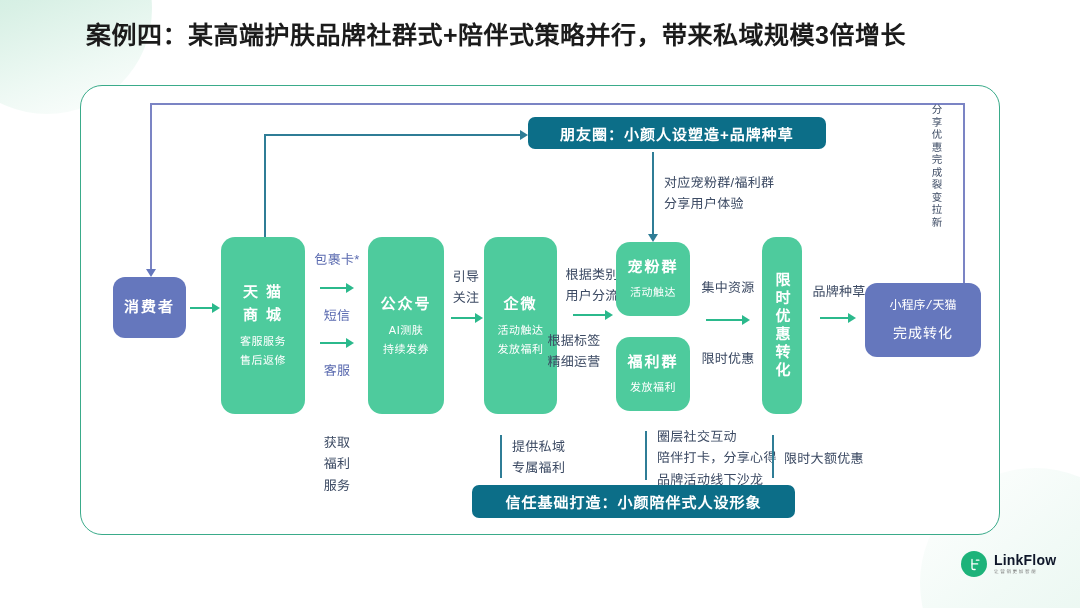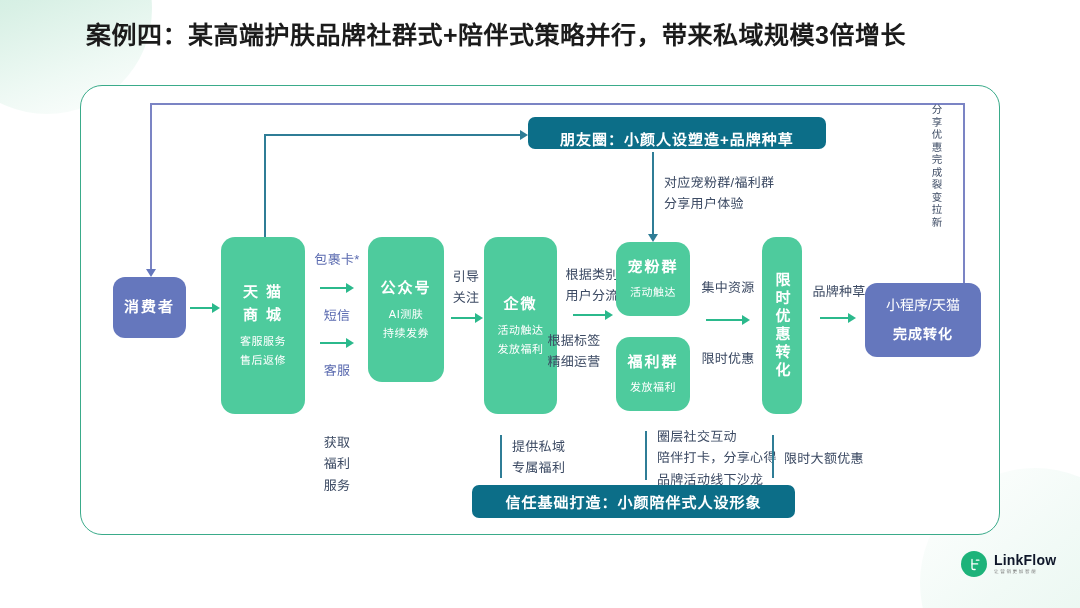--- a/index.html
+++ b/index.html
@@ -141,21 +141,21 @@
 
     <div class="line v purple-line" style="left:963px;top:103px;height:182px;"></div>
     <div class="line h purple-line" style="left:150px;top:103px;width:814px;"></div>
     <div class="line v purple-line" style="left:150px;top:103px;height:168px;"></div>
     <div class="head-dn-purple" style="left:146px;top:269px;"></div>
 
     <div class="line v teal-line" style="left:264px;top:134px;height:106px;"></div>
     <div class="line h teal-line" style="left:264px;top:134px;width:258px;"></div>
     <div class="head-rt-teal" style="left:520px;top:130px;"></div>
 
-    <div class="teal-banner" style="left:528px;top:117px;width:298px;height:32px;position:absolute;align-items:flex-end;">
+    <div class="teal-banner" style="left:528px;top:117px;width:298px;height:32px;position:absolute;">
       <span>朋友圈：小颜人设塑造+品牌种草</span>
     </div>
 
     <div class="arrow-dn" style="left:648px;top:152px;height:90px;">
       <div class="shaft" style="height:82px;"></div>
       <div class="head" style="top:82px;"></div>
     </div>
     <div class="lbl left" style="left:664px;top:172px;width:130px;">对应宠粉群/福利群
 分享用户体验</div>
 
@@ -186,21 +186,21 @@
     <div class="arrow-g" style="left:320px;top:338px;width:34px;">
       <div class="shaft" style="width:26px;"></div>
       <div class="head" style="left:26px;"></div>
     </div>
     <div class="lbl blue" style="left:306px;top:360px;width:62px;">客服</div>
 
     <div class="lbl" style="left:306px;top:432px;width:62px;">获取
 福利
 服务</div>
 
-    <div class="node green" style="left:368px;top:237px;width:76px;height:145px;">
+    <div class="node green" style="left:368px;top:237px;width:76px;height:177px;">
       <div class="n-title">公众号</div>
       <div class="n-sub" style="white-space:pre-line;margin-top:6px;">AI测肤
 持续发券</div>
     </div>
 
     <div class="lbl" style="left:444px;top:266px;width:44px;">引导
 关注</div>
     <div class="arrow-g" style="left:451px;top:313px;width:32px;">
       <div class="shaft" style="width:24px;"></div>
       <div class="head" style="left:24px;"></div>
@@ -242,22 +242,22 @@
       <div class="vnode">限时优惠转化</div>
     </div>
 
     <div class="lbl" style="left:806px;top:281px;width:66px;">品牌种草</div>
     <div class="arrow-g" style="left:820px;top:313px;width:36px;">
       <div class="shaft" style="width:28px;"></div>
       <div class="head" style="left:28px;"></div>
     </div>
 
     <div class="node purple" style="left:865px;top:283px;width:116px;height:74px;">
-      <div class="n-title" style="font-weight:normal;font-size:14px;letter-spacing:0;">小程序/天猫</div>
-      <div class="n-title" style="font-weight:bold;font-size:14px;letter-spacing:1px;margin-top:8px;">完成转化</div>
+      <div class="n-title" style="font-weight:normal;font-size:12px;letter-spacing:0;font-family:Liberation Mono, monospace;">小程序/天猫</div>
+      <div class="n-title" style="font-weight:normal;font-size:14px;letter-spacing:1px;margin-top:8px;">完成转化</div>
     </div>
 
     <div class="arrow-up" style="left:496px;top:428px;height:50px;">
       <div class="shaft" style="height:43px;"></div>
     </div>
     <div class="lbl left" style="left:512px;top:436px;width:90px;">提供私域
 专属福利</div>
 
     <div class="arrow-up" style="left:641px;top:424px;height:56px;">
       <div class="shaft" style="height:49px;"></div>

